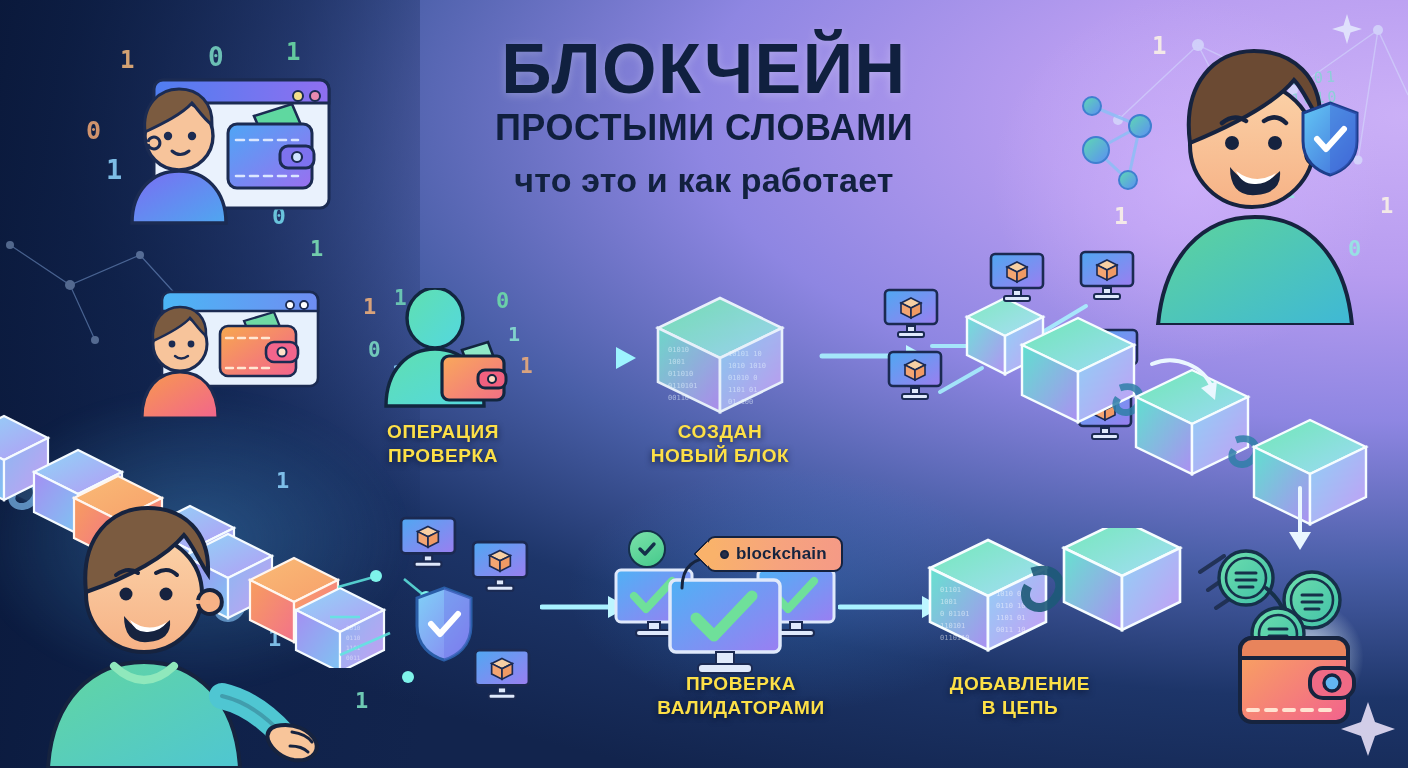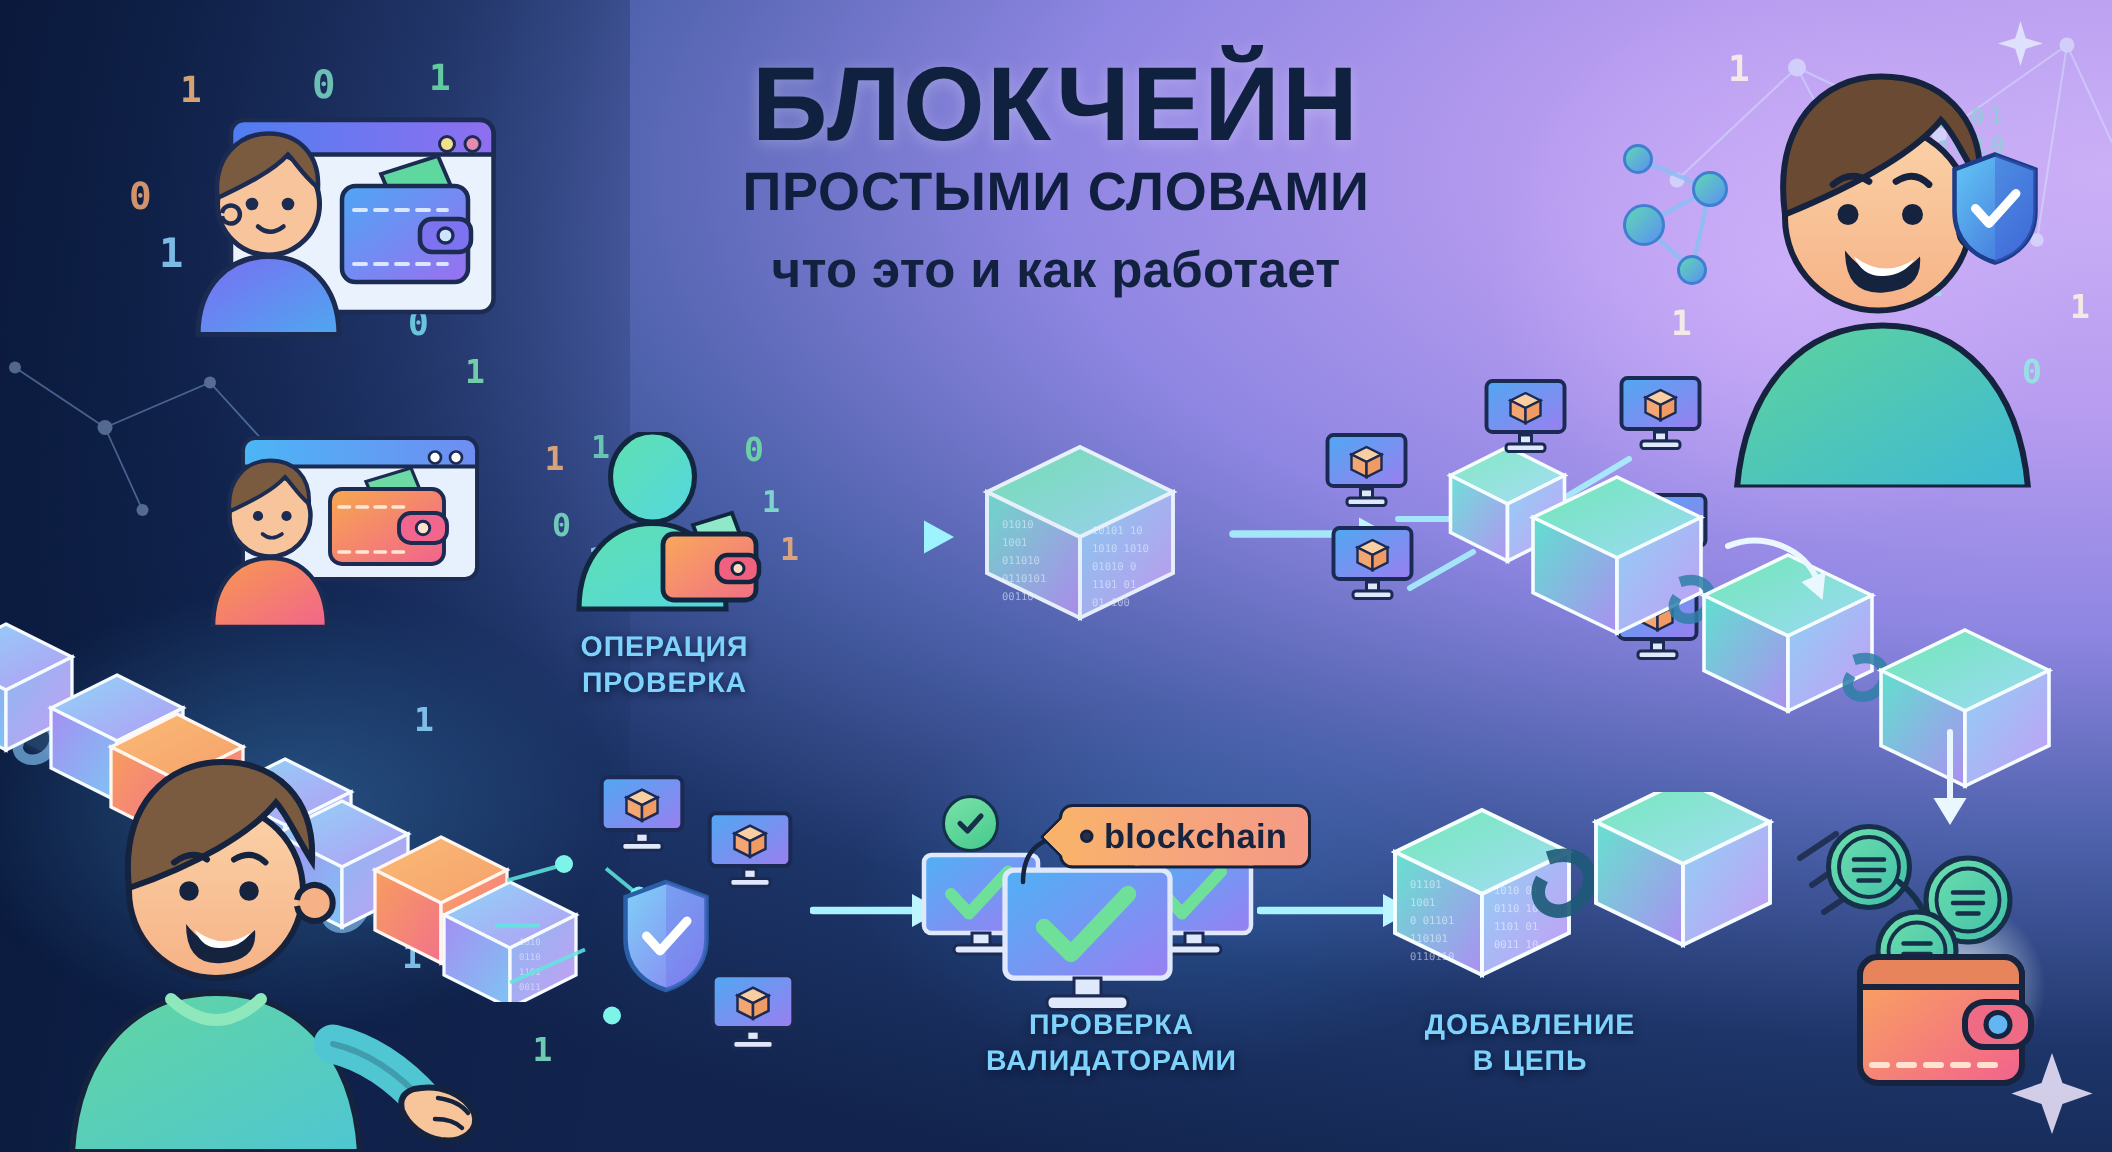--- a/index.html
+++ b/index.html
@@ -54,35 +54,35 @@
   .t2{
     font-size:36px; font-weight:800; letter-spacing:.5px; color:#101f3e;
     line-height:1.05; margin-top:4px;
   }
   .t3{
     font-size:34px; font-weight:700; color:#12213f; margin-top:14px; letter-spacing:.2px;
   }
 
   
   .step-label{
-    position:absolute; text-align:center; color:#7dd3fc; font-weight:800;
+    position:absolute; text-align:center; color:#fde047; font-weight:800;
     font-size:19px; line-height:1.28; letter-spacing:.6px;
     text-shadow:0 2px 6px rgba(5,15,40,.75);
   }
 
   
   .person{ position:absolute; }
 
   
   .tag{
     position:absolute; display:flex; align-items:center; gap:7px;
     padding:6px 14px 6px 12px;
     background:linear-gradient(95deg,#f9b36a 0%, #f6a37e 55%, #f59a86 100%);
     border:2.5px solid #14223f; border-radius:9px;
-    color:#16243f; font-weight:800; font-size:23px; letter-spacing:.2px;
+    color:#16243f; font-weight:800; font-size:17px; letter-spacing:.2px;
   }
   .tag::before{
     content:""; position:absolute; left:-11px; top:50%; transform:translateY(-50%) rotate(45deg);
     width:17px; height:17px; background:#f9b26b; border-left:2.5px solid #14223f; border-bottom:2.5px solid #14223f;
     border-radius:2px;
   }
   .tag-dot{
     width:9px;height:9px;border-radius:50%;background:#2a2f48;border:2.5px solid #14223f; position:relative; z-index:2;
   }
 
@@ -346,20 +346,24 @@
         <text x="28" y="86">011010</text>
       <text x="28" y="98">0110101</text>
         <text x="28" y="110">00110</text>
       <text x="88" y="66">10101  10</text>
         <text x="88" y="78">1010 1010</text>
       <text x="88" y="90">01010   0</text>
         <text x="88" y="102">1101  01</text>
         <text x="88" y="114">01   100</text>
     </g>
   </svg>
+  <div class="step-label" style="left:595px;top:420px;width:250px;">
+    <div>СОЗДАН</div>
+    <div>НОВЫЙ БЛОК</div>
+  </div>
 
   <svg class="arrow" style="left:818px;top:338px;width:112px;height:36px" viewBox="0 0 112 36">
     <path d="M4 18h88" stroke="#a9f2ff" stroke-width="5" stroke-linecap="round" opacity=".9"></path>
     <path d="M88 7l20 11-20 11z" fill="#bdf6ff"></path>
   </svg>
 
   <div style="position:absolute;left:870px;top:250px;width:270px;height:190px;">
     <svg style="position:absolute;inset:0;width:270px;height:190px" viewBox="0 0 270 190">
       <defs>
         <linearGradient id="bTop" x1="0" y1="0" x2="1" y2="1">

